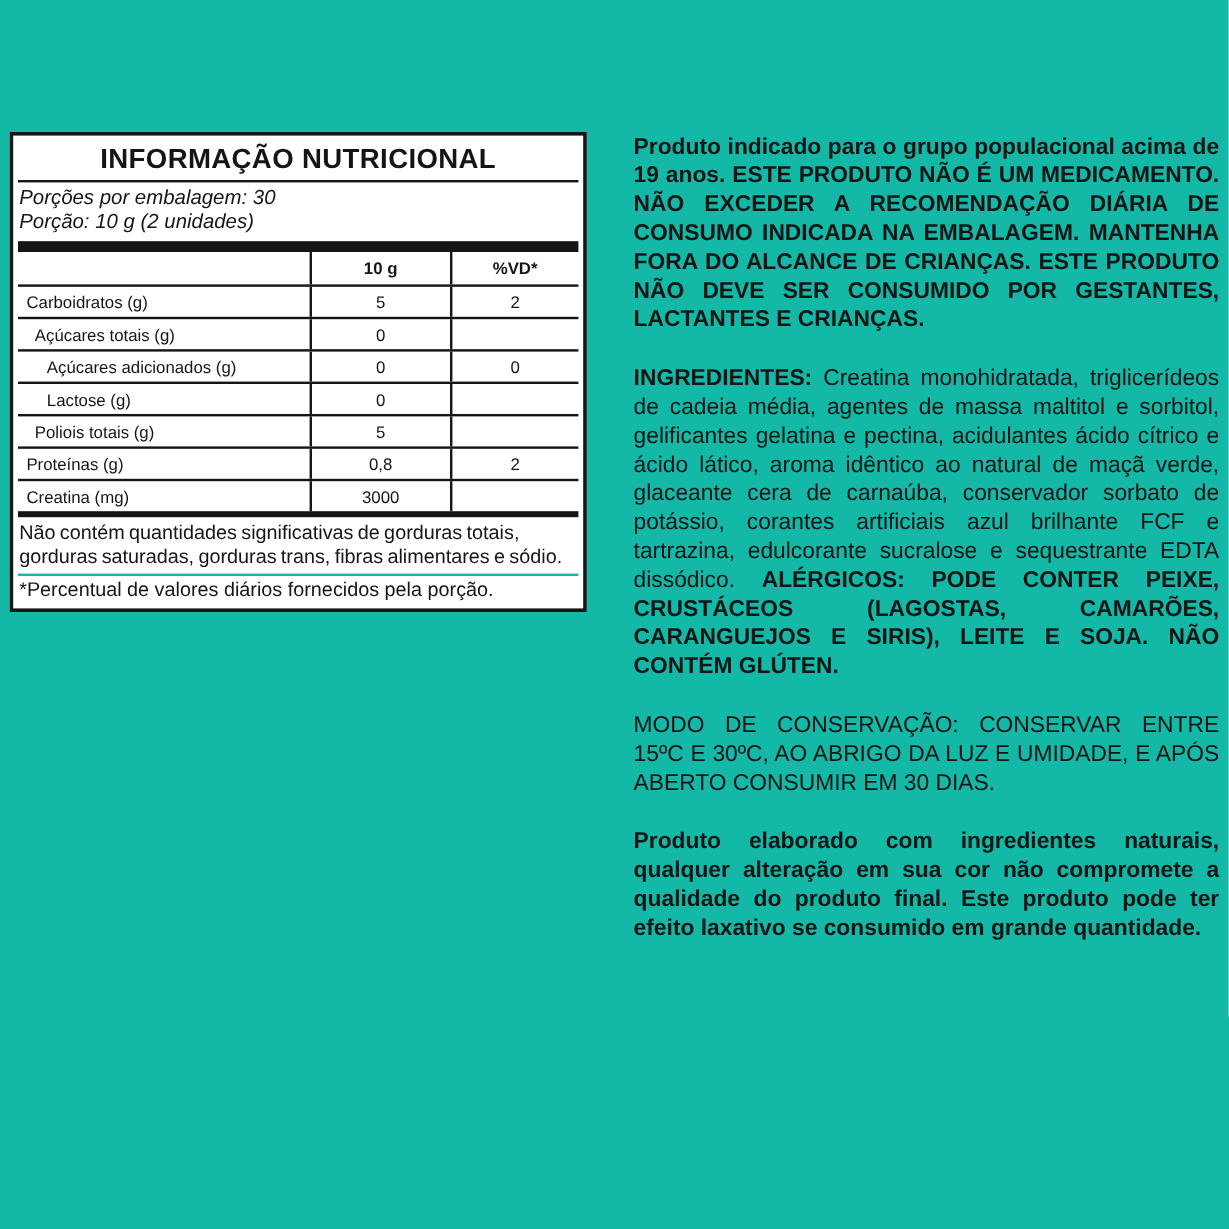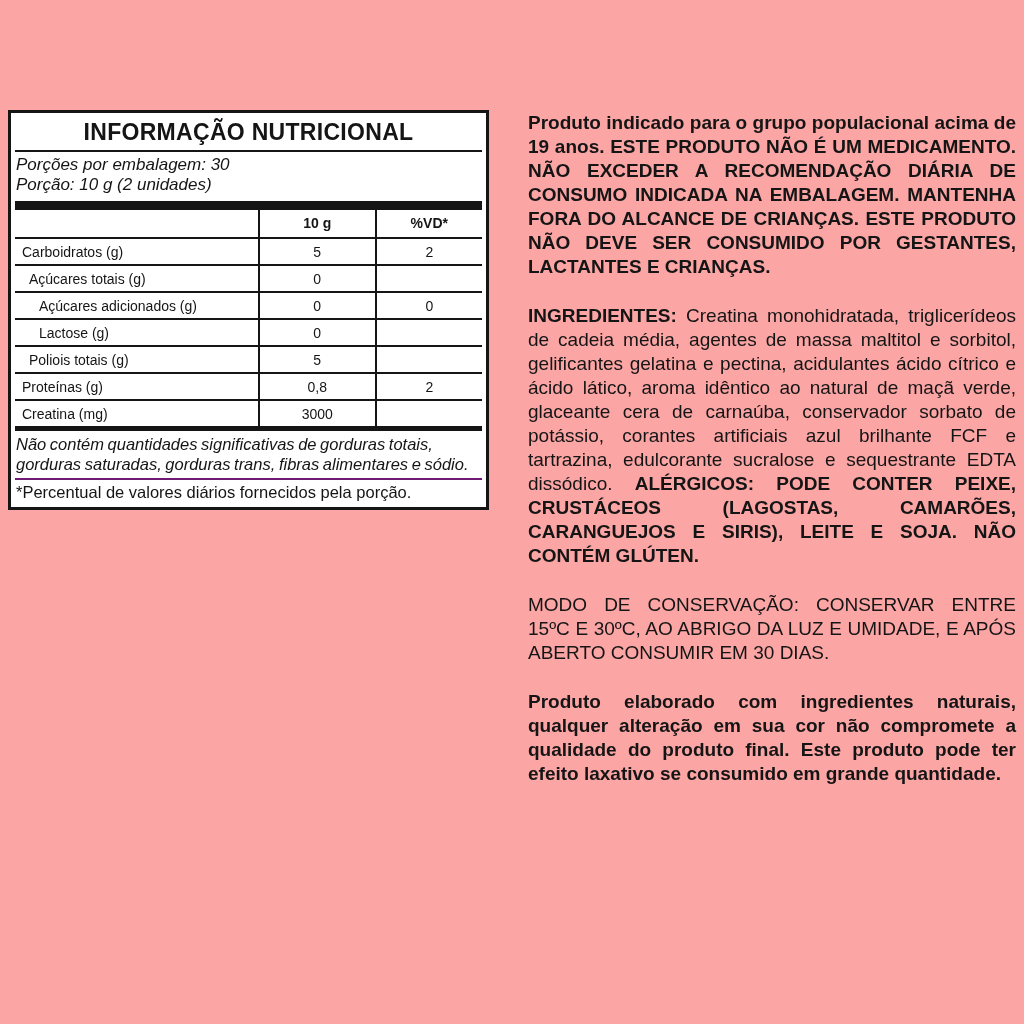--- a/index.html
+++ b/index.html
@@ -5,21 +5,21 @@
   * { margin: 0; padding: 0; box-sizing: border-box; }
   html, body {
     width: 1024px; height: 1024px;
     background: #ffffff;
     font-family: "Liberation Sans", sans-serif;
     color: #151515;
   }
   .canvas {
     position: relative;
     width: 1024px; height: 1024px;
-    background: #fca5a5;
+    background: #14b8a6;
     overflow: hidden;
   }
 
   
   .nutrition-label {
     position: absolute;
     left: 8px; top: 110px;
     width: 481px;
     border: 3px solid #151515;
     background: #fff;
@@ -69,26 +69,25 @@
     text-align: center;
     padding: 4px 20px 2px;
     line-height: 19px;
   }
   .nt-thick { height: 5px; background: #151515; }
   .nt-foot1 {
     font-size: 16.5px;
     line-height: 20px;
     padding: 3px 0 4px 1px;
     word-spacing: -1px;
-    font-style: italic;
   }
   .nt-foot2 {
     font-size: 16.5px;
     line-height: 19px;
-    border-top: 2px solid #701a75;
+    border-top: 2px solid #14b8a6;
     padding: 3px 0 5px 1px;
   }
 
   
   .info-panel {
     position: absolute;
     left: 528px; top: 111px;
     width: 488px;
     font-size: 19px;
     line-height: 24px;

